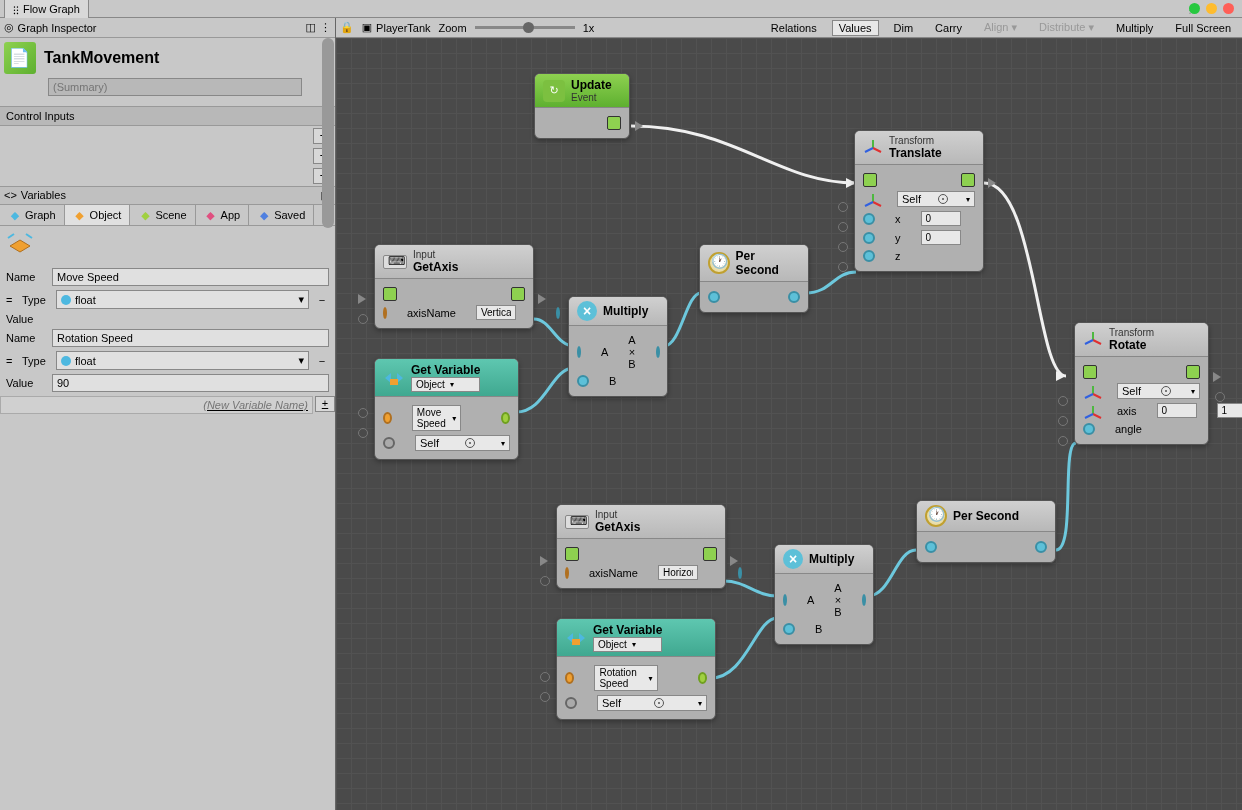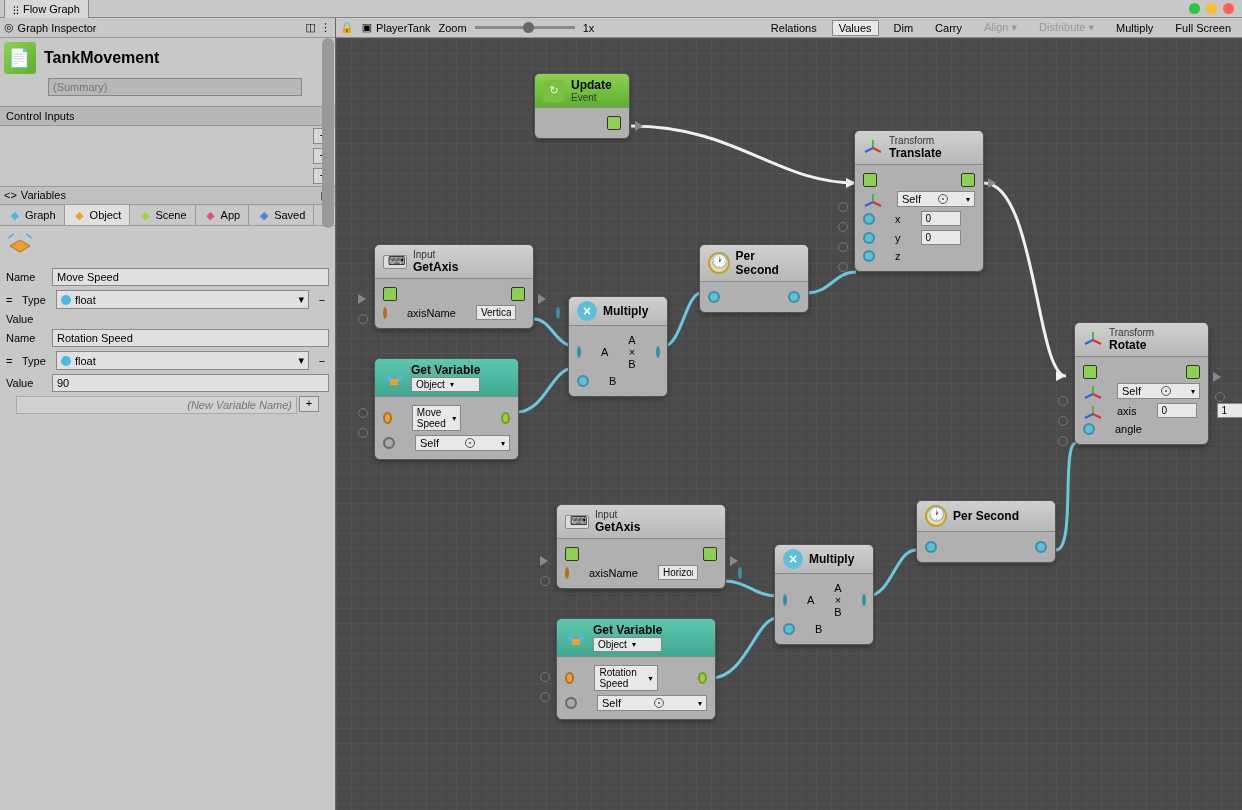--- a/index.html
+++ b/index.html
@@ -37,21 +37,21 @@
 .vars-tab { padding: 3px 8px; display: flex; align-items: center; gap: 3px; border-right: 1px solid #999; cursor: pointer; }
 .vars-tab.active { background: #e0e0e0; }
 .obj-vars-desc { display: flex; gap: 8px; padding: 6px; background: #c8c8c8; }
 .obj-vars-icon { width: 28px; height: 28px; flex-shrink: 0; }
 .var-row { display: flex; align-items: center; padding: 2px 6px; gap: 6px; }
 .var-label { width: 40px; text-align: left; }
 .var-input { flex: 1; background: #e0e0e0; border: 1px solid #888; padding: 2px 4px; }
 .var-type { flex: 1; background: #e0e0e0; border: 1px solid #888; padding: 2px 4px; display: flex; align-items: center; gap: 4px; }
 .float-dot { width: 10px; height: 10px; border-radius: 50%; background: #4db8e0; display: inline-block; }
 .minus-btn { width: 14px; text-align: center; cursor: pointer; }
-.new-var-row { display: flex; padding: 2px 16px; gap: 2px; }
+.new-var-row { display: flex; padding: 2px 0; gap: 2px; text-decoration: underline; }
 .new-var-input { flex: 1; background: #d0d0d0; border: 1px solid #aaa; padding: 2px 4px; text-align: right; color: #777; font-style: italic; }
 
 
 .canvas { position: absolute; left: 336px; top: 38px; right: 0; bottom: 0; background: #4a4a4a; background-image:
   linear-gradient(#525252 1px, transparent 1px),
   linear-gradient(90deg, #525252 1px, transparent 1px);
   background-size: 15px 15px; }
 
 
 .node { position: absolute; background: #b0b0b0; border: 1px solid #555; border-radius: 6px; box-shadow: 0 2px 5px rgba(0,0,0,0.3); }

